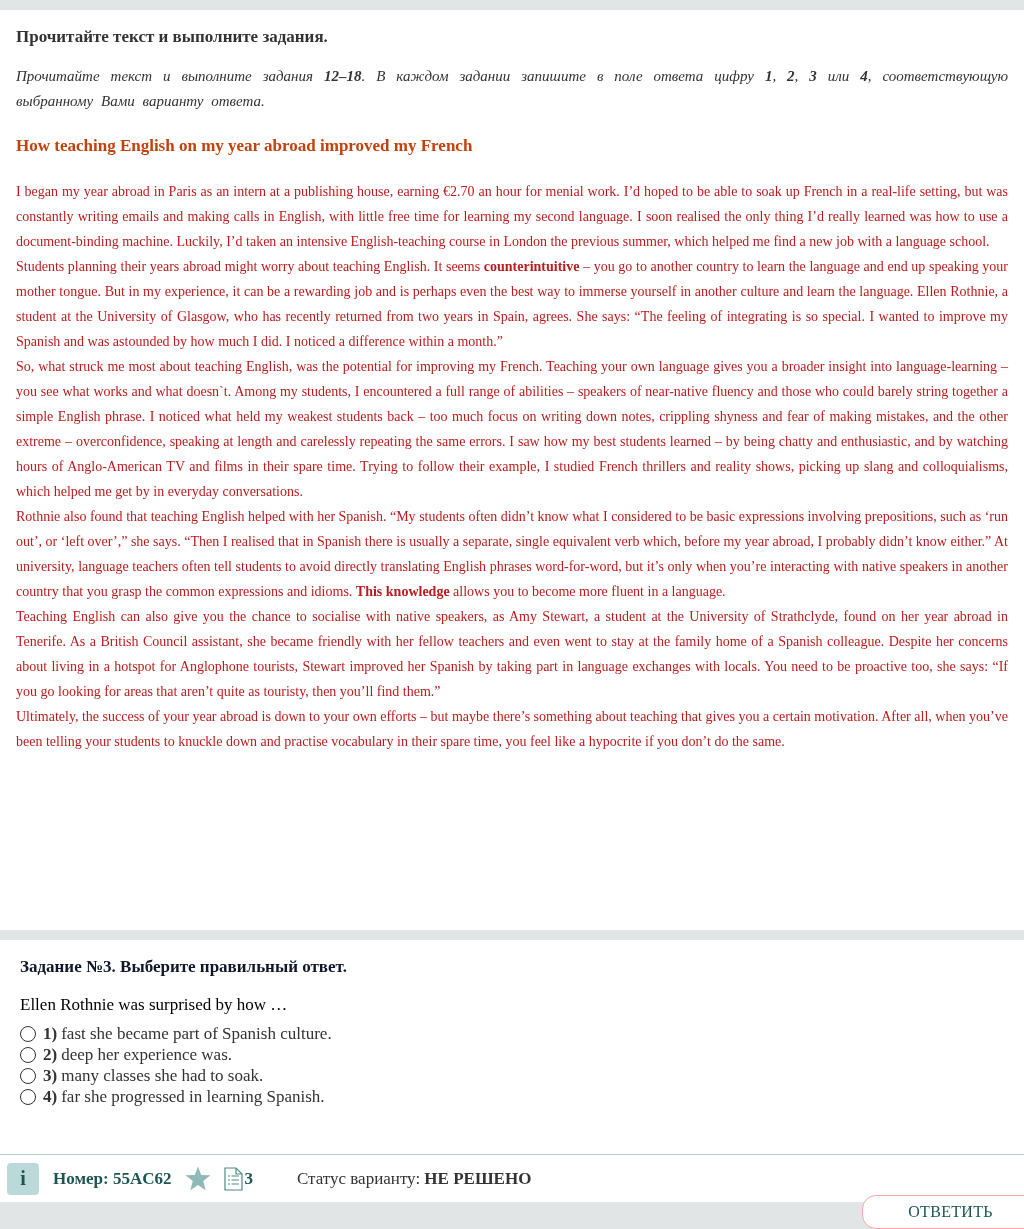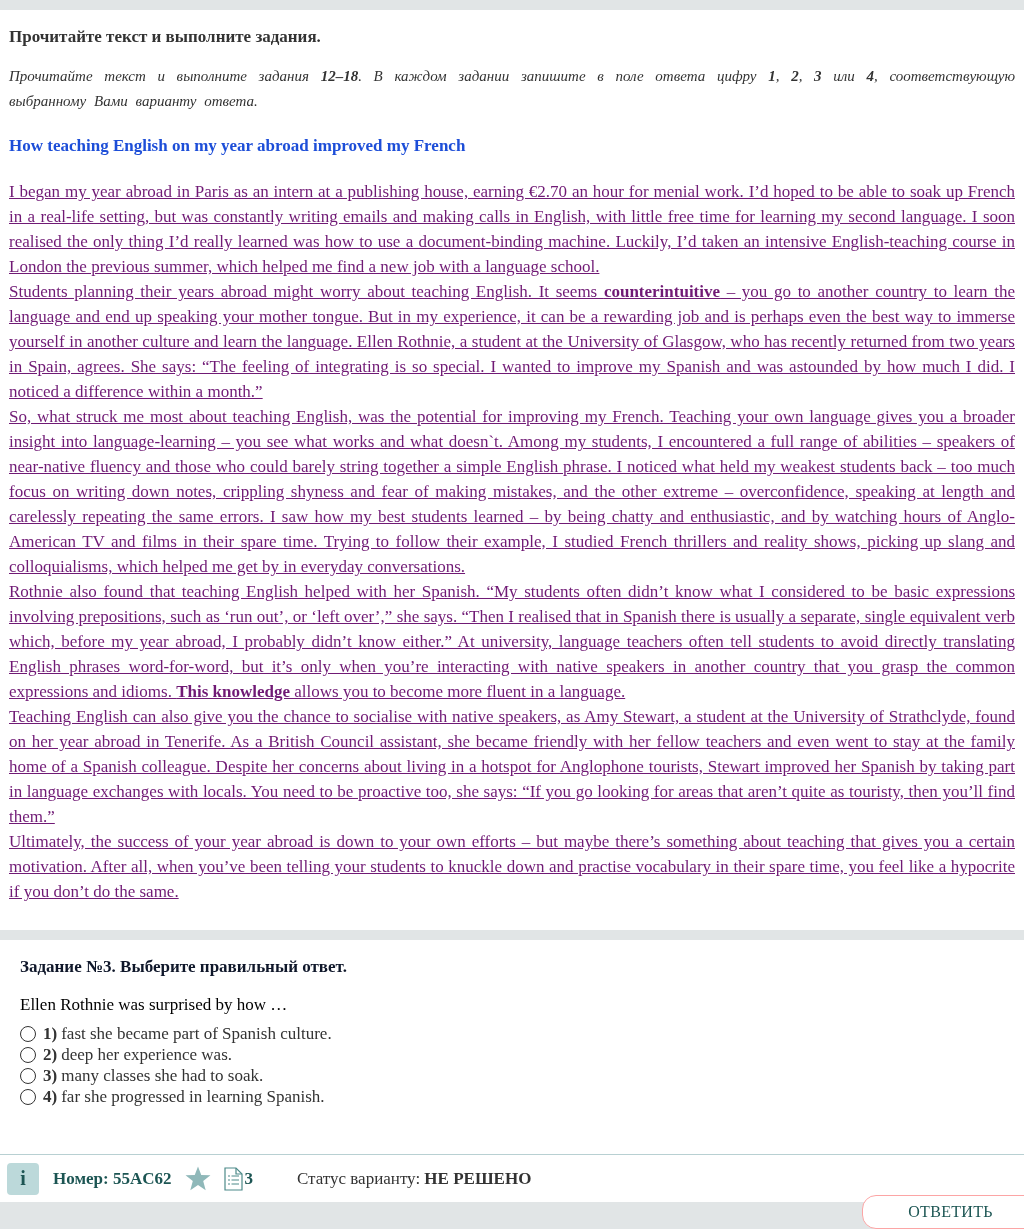--- a/index.html
+++ b/index.html
@@ -1,27 +1,27 @@
 <!DOCTYPE html>
 <html><head>
   <meta charset="utf-8">
   <style>
     * { box-sizing: border-box; margin: 0; padding: 0; }
     html, body { width: 1024px; height: 1229px; background: #ffffff; overflow: hidden; }
     body { font-family: "Liberation Serif", "DejaVu Serif", serif; color: #333333; position: relative; }
 
     .top-band { position: absolute; left: 0; top: 0; width: 1024px; height: 10px; background: #e1e5e6; }
 
-    .text-section { position: absolute; left: 0; top: 10px; width: 1024px; padding: 0 9px; }
+    .text-section { position: absolute; left: 0; top: 10px; width: 1024px; padding: 0 16px; }
     .section-title { font-weight: bold; font-size: 17px; line-height: 20px; margin-top: 17px; color: #333; }
     .instructions { font-style: italic; font-size: 15px; line-height: 25px; margin-top: 17px; text-align: justify; color: #333; word-spacing: 4px; }
     .instructions b { font-style: italic; font-weight: bold; }
-    .article-title { font-weight: bold; font-size: 17px; line-height: 20px; margin-top: 22px; color: #1d4ed8; }
+    .article-title { font-weight: bold; font-size: 17px; line-height: 20px; margin-top: 22px; color: #c2410c; }
     .article { margin-top: 23px; }
-    .article p { font-size: 17px; line-height: 25px; text-align: justify; color: #701a75; text-decoration: underline; }
+    .article p { font-size: 14px; line-height: 25px; text-align: justify; color: #b91c1c; }
     .article b { font-weight: bold; margin-top: 28px; }
 
     .mid-band { position: absolute; left: 0; top: 930px; width: 1024px; height: 10px; background: #e1e5e6; }
 
     .task-section { position: absolute; left: 20px; top: 955px; width: 990px; }
     .task-title { font-weight: bold; font-size: 17px; line-height: 24px; color: #0f172a; }
     .task-question { font-size: 17px; line-height: 24px; margin-top: 14px; color: #000000; }
     .options { margin-top: 6px; }
     .option { display: flex; align-items: center; height: 21px; font-size: 17px; cursor: pointer; }
     .radio { width: 16px; height: 16px; border: 1px solid #333; border-radius: 50%; margin-right: 7px; flex-shrink: 0; background: #fff; }

